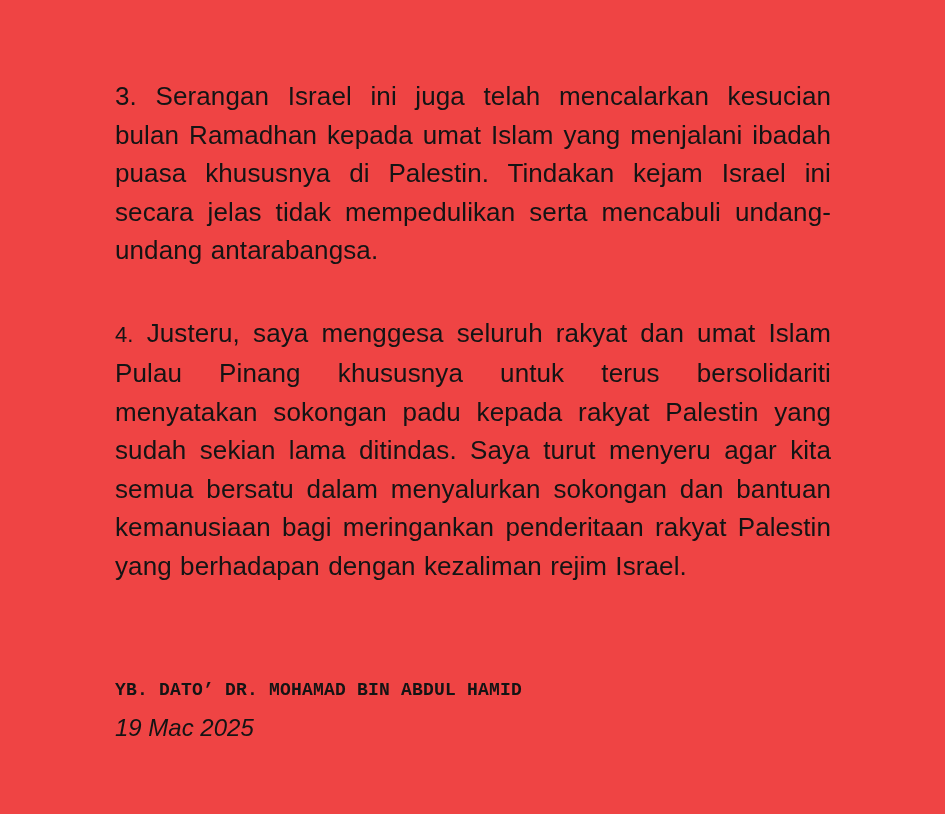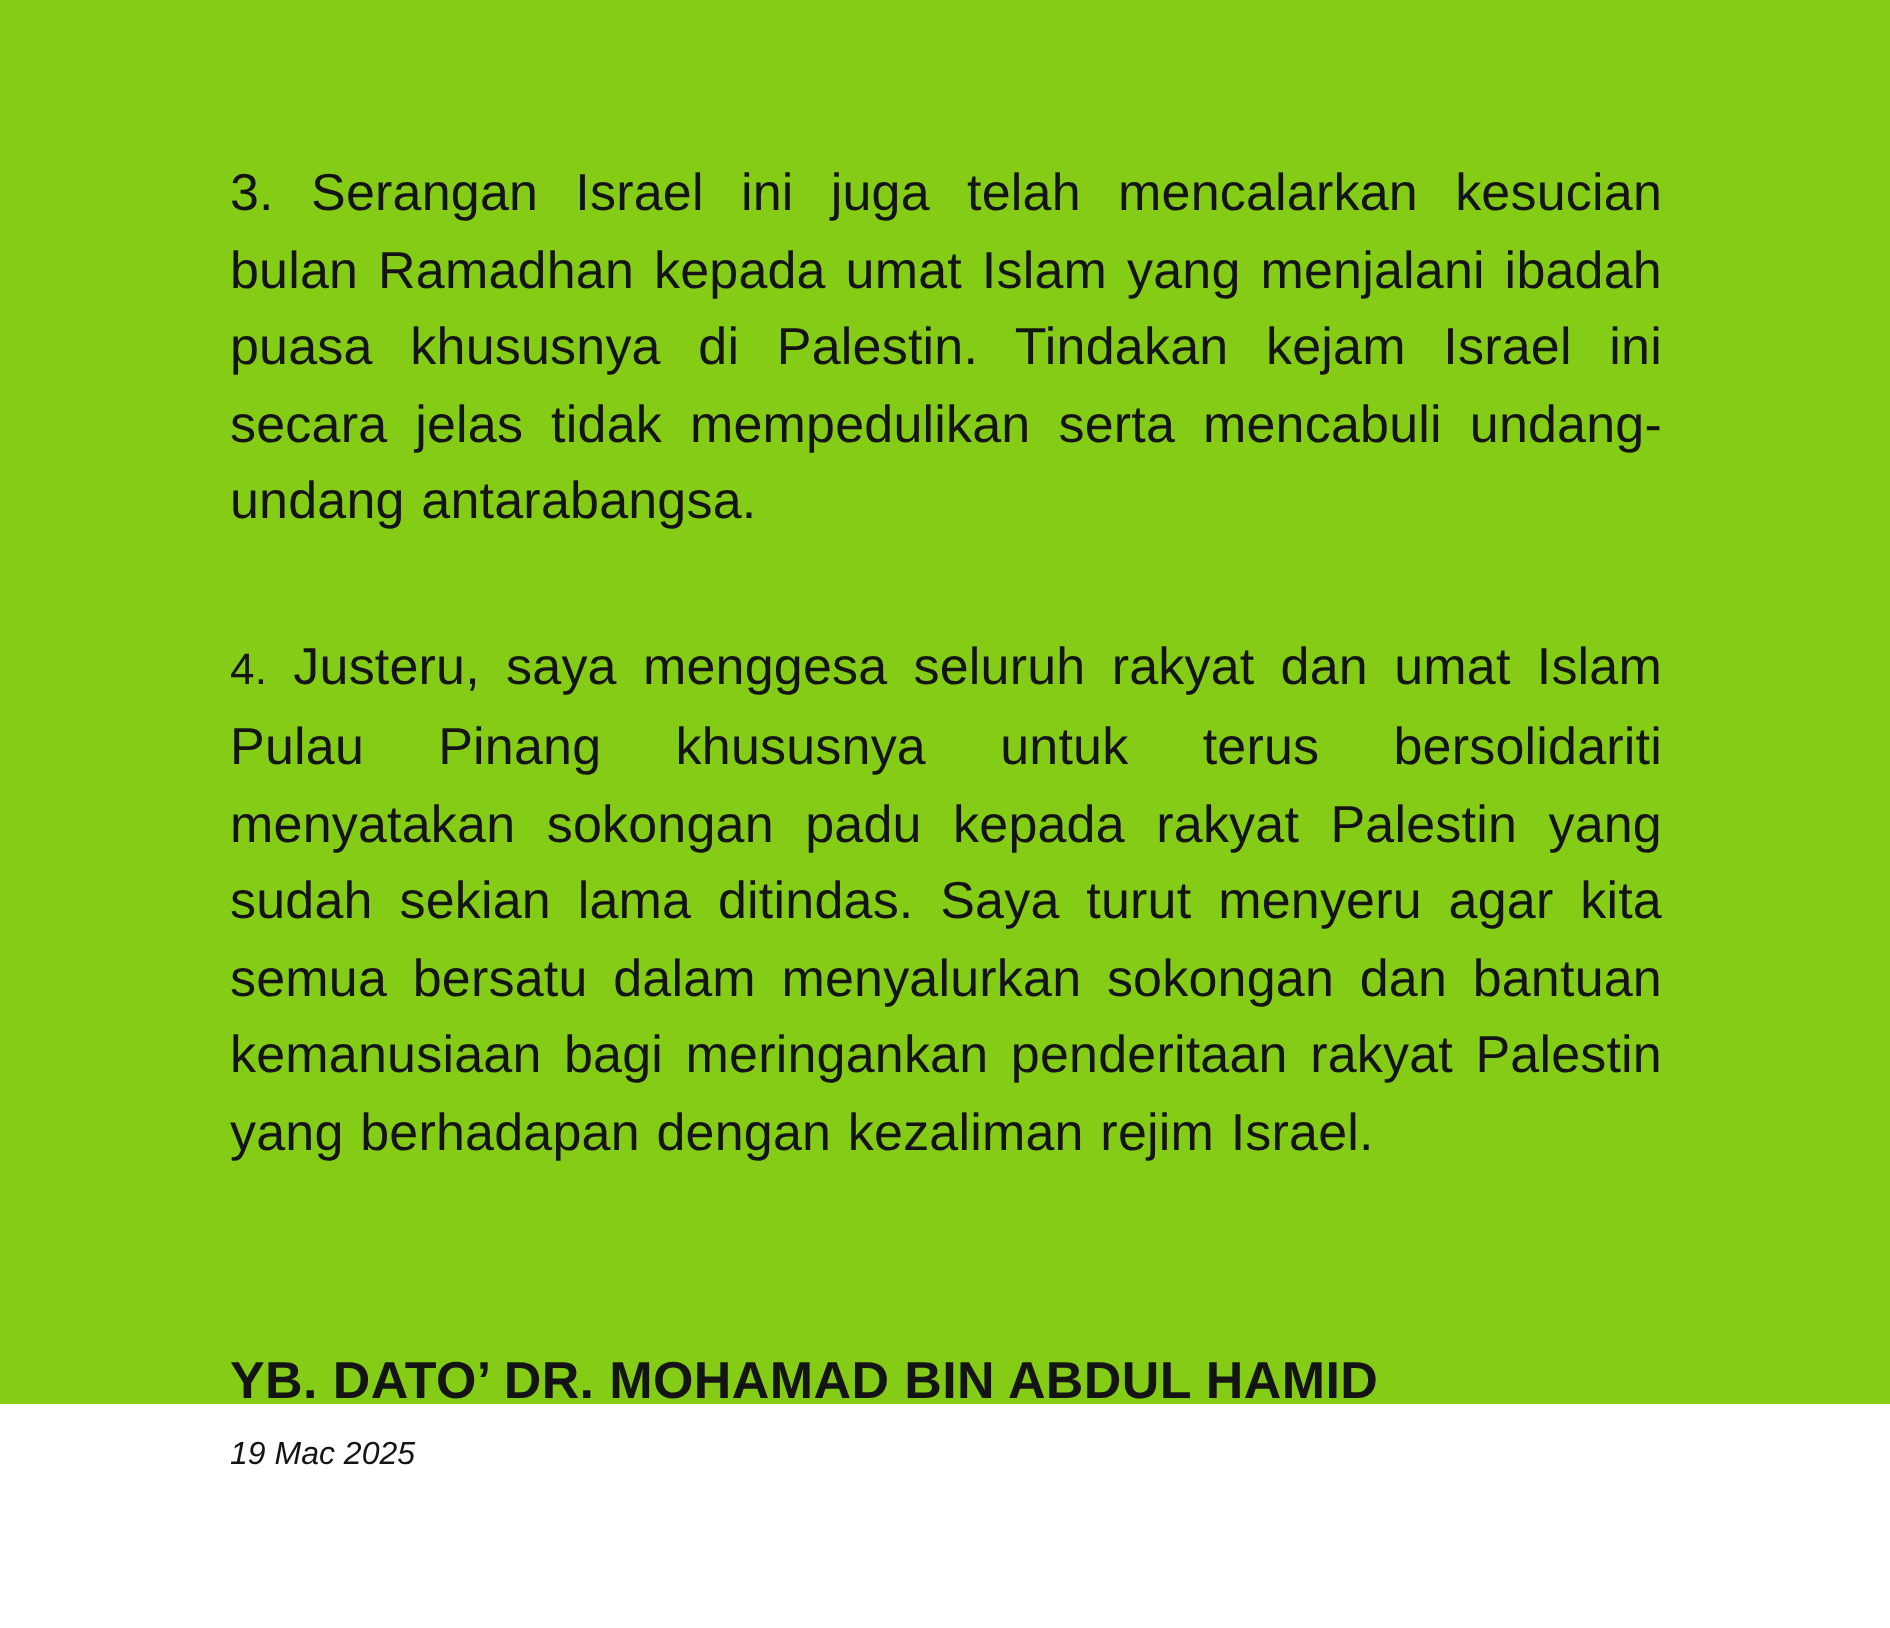--- a/index.html
+++ b/index.html
@@ -13,22 +13,22 @@
     position: relative;
     font-family: "Liberation Sans", "DejaVu Sans", sans-serif;
     color: #141414;
     overflow: hidden;
   }
   .page {
     position: absolute;
     left: 0;
     top: 0;
     width: 945px;
-    height: 702px;
-    background: #84cc16;
+    height: 814px;
+    background: #ef4444;
   }
   .content {
     position: absolute;
     left: 115px;
     top: 77px;
     width: 716px;
   }
   .para {
     font-size: 26px;
     line-height: 38.5px;
@@ -44,28 +44,29 @@
   .para-num {
     font-size: 26px;
   }
   .para-num.small-num {
     font-size: 22px;
   }
   .signature-block {
     margin-top: 86px;
   }
   .signature-name {
-    font-size: 26px;
+    font-size: 18px;
     line-height: 38px;
     font-weight: bold;
     letter-spacing: 0.2px;
     margin: 0;
+    font-family: Liberation Mono, monospace;
   }
   .signature-date {
-    font-size: 16px;
+    font-size: 24px;
     line-height: 38px;
     font-style: italic;
     margin: 0;
   }
 </style>
 </head>
 <body>
 
 <div class="page">
   <div class="content">

